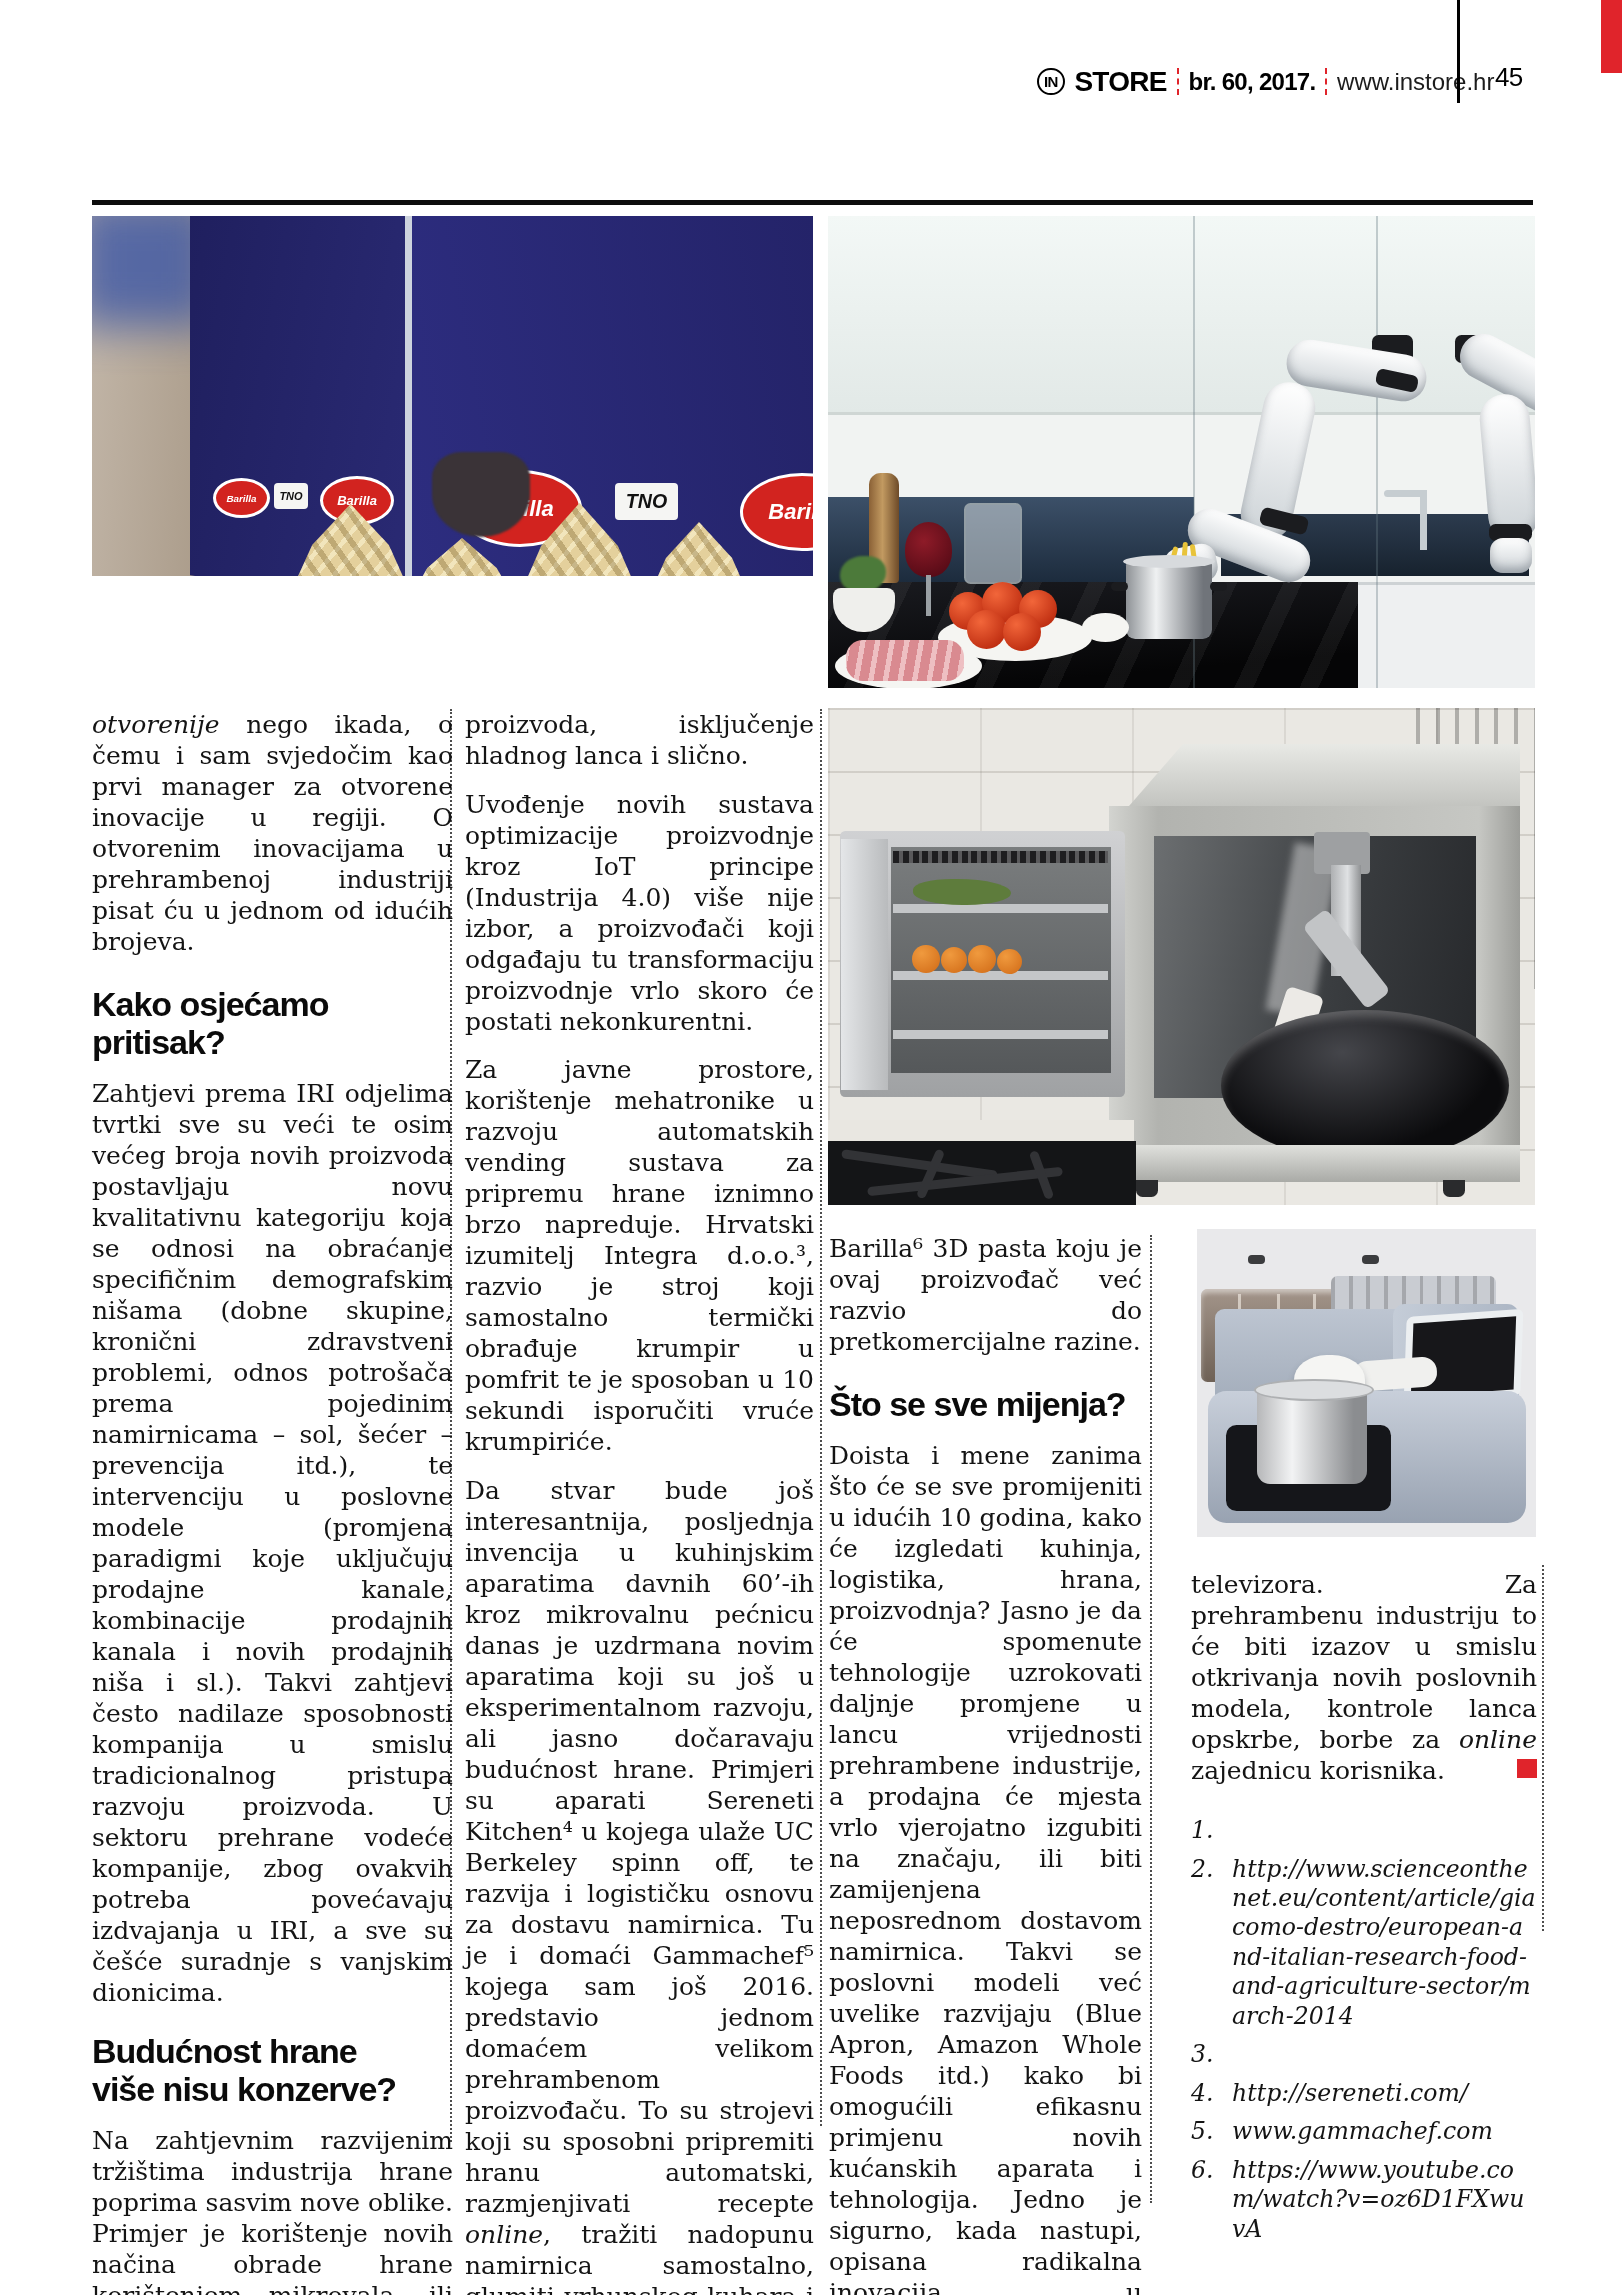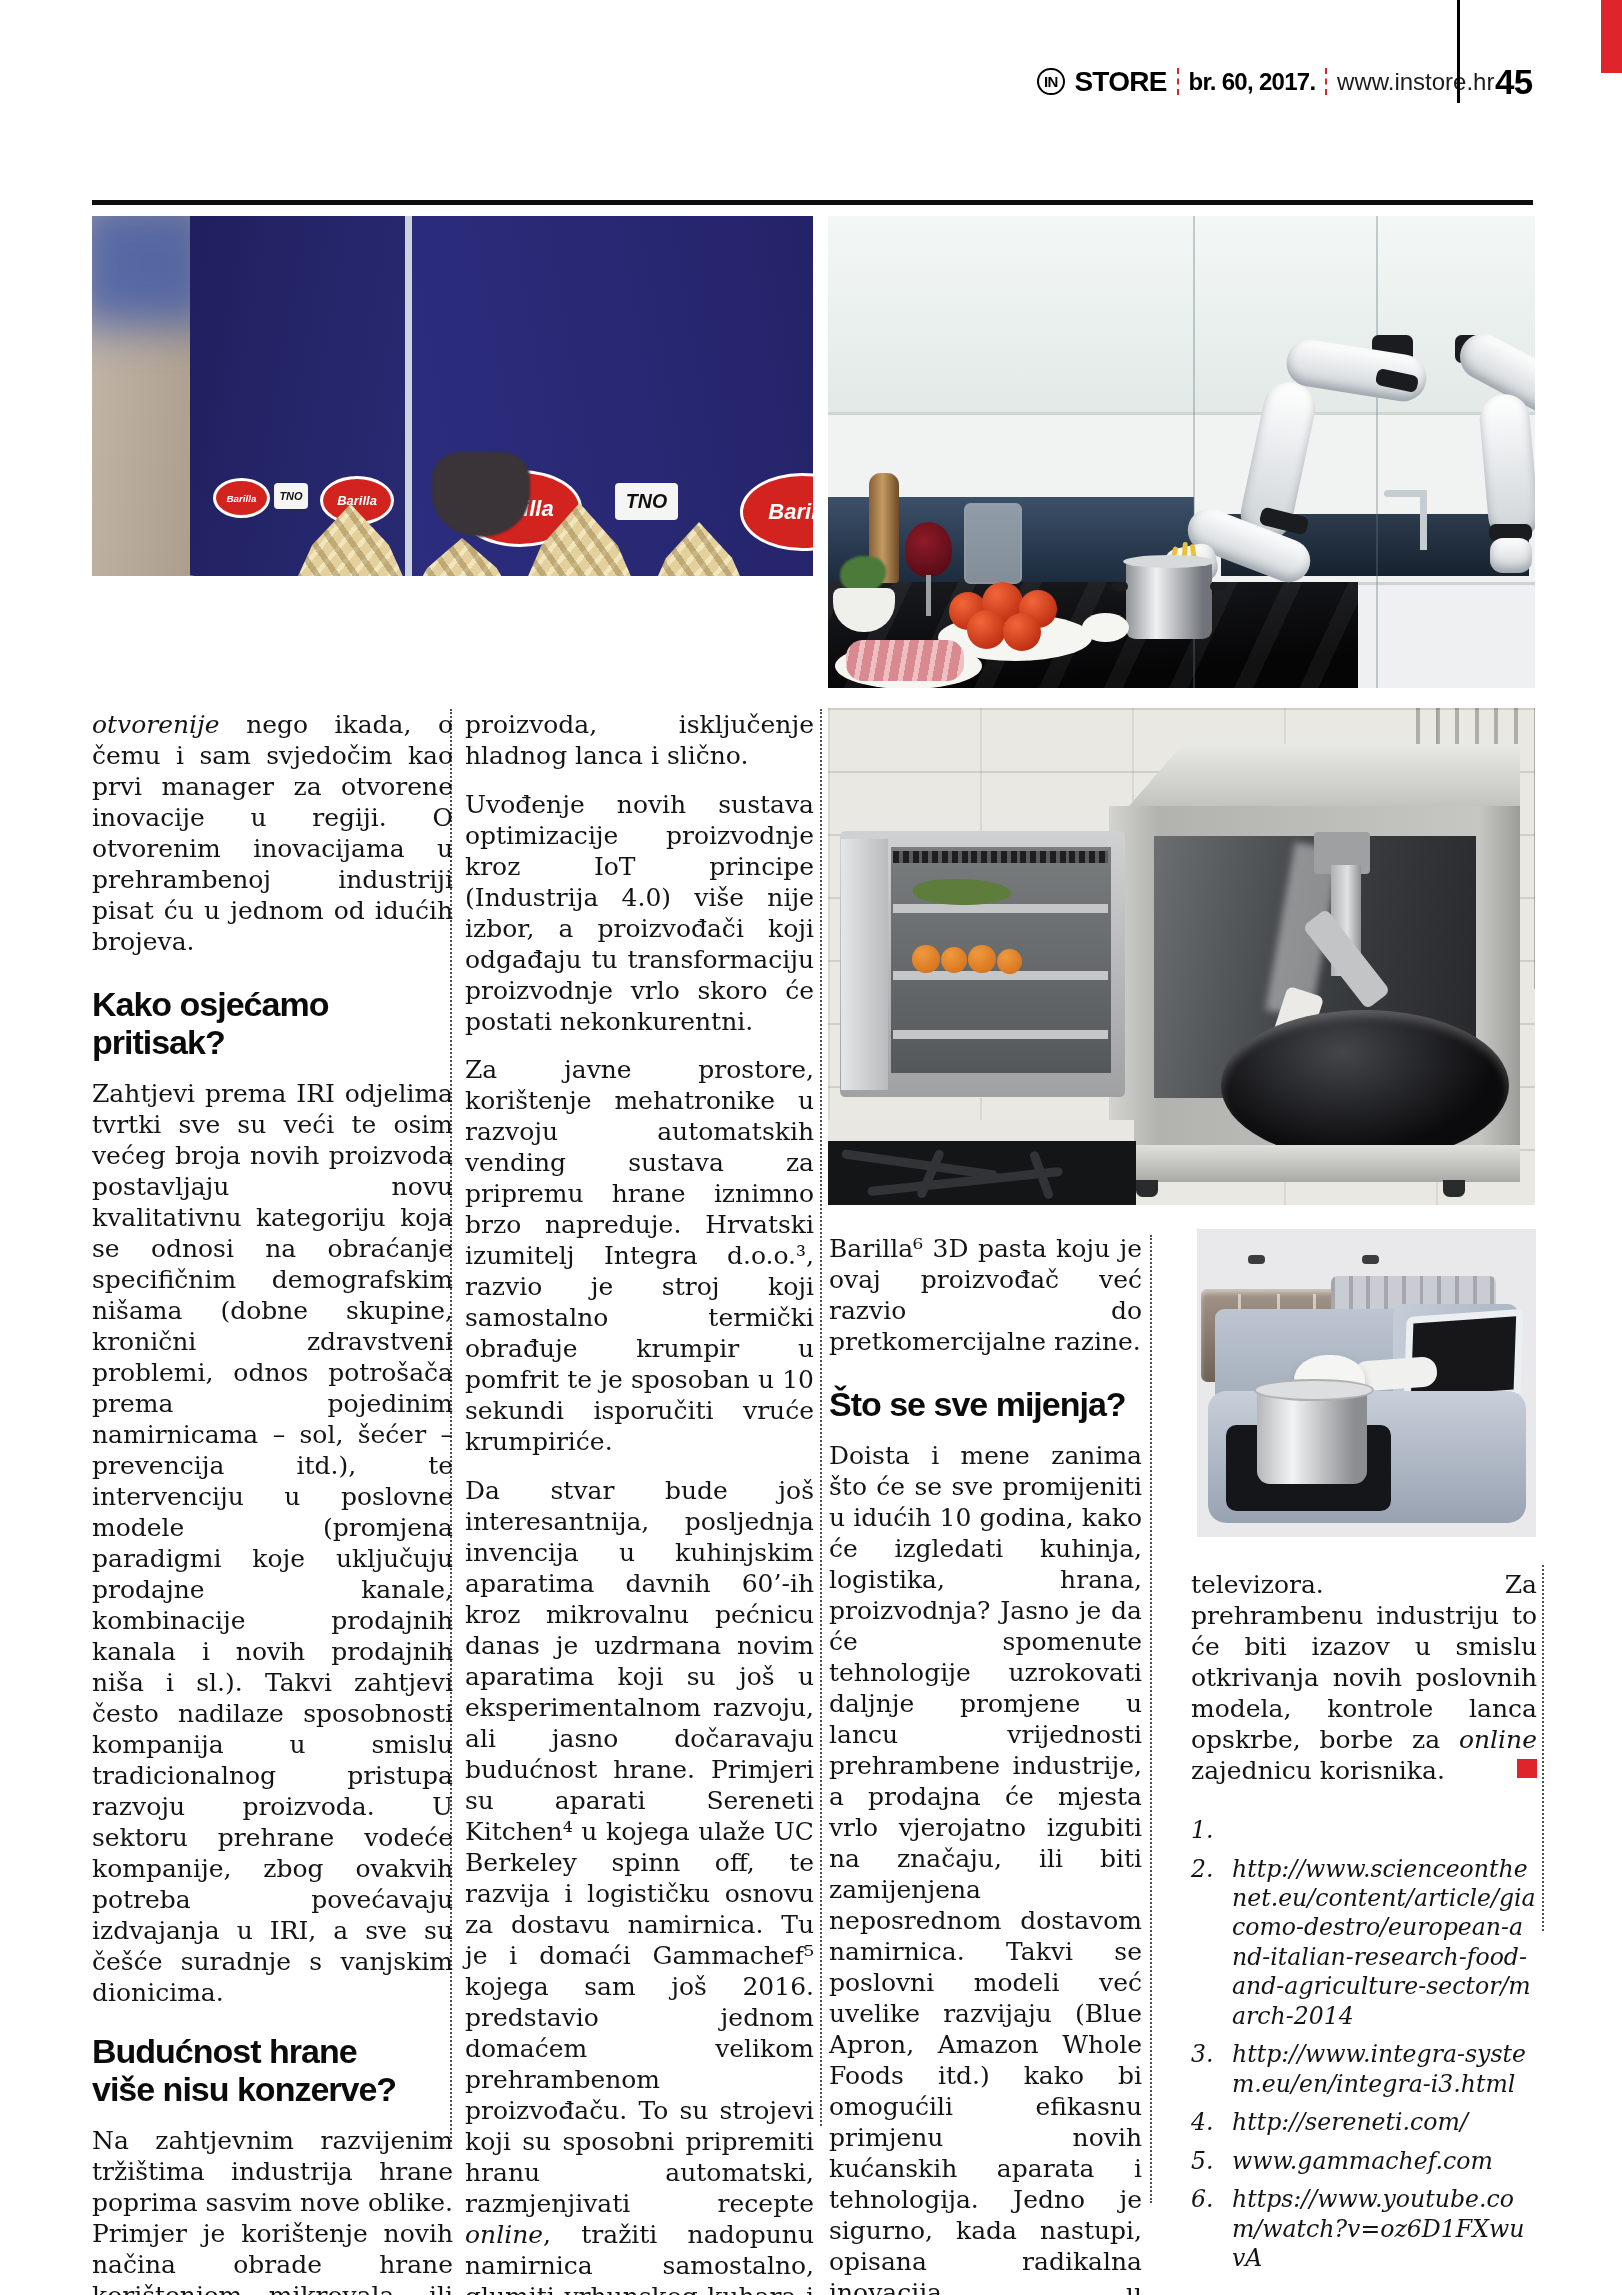--- a/index.html
+++ b/index.html
@@ -6,21 +6,21 @@
   #page{position:relative;width:1623px;height:2295px;background:#ffffff;overflow:hidden;
         font-family:"Liberation Sans",sans-serif;}
   
   .hdr{position:absolute;left:1037px;top:63px;height:37px;display:flex;align-items:center;gap:9.8px;}
   .in-circle{width:23.6px;height:23.6px;border:2.6px solid #000;border-radius:50%;display:flex;align-items:center;justify-content:center;font-weight:bold;font-size:15px;letter-spacing:-0.7px;}
   .brand{font-weight:bold;font-size:28px;letter-spacing:-0.7px;}
   .dash-sep{width:0;height:27.5px;border-left:2.6px dashed #e0242b;}
   .issue{font-weight:bold;font-size:24px;letter-spacing:-0.7px;}
   .site{font-size:24px;color:#1c1c1c;}
   .vline{position:absolute;left:1457px;top:0;width:3.3px;height:103px;background:#000;}
-  .pagenum{position:absolute;left:1495px;top:62px;font-weight:bold;font-size:35px;letter-spacing:-0.7px;}
+  .pagenum{position:absolute;left:1495px;top:62px;font-weight:normal;font-size:26px;letter-spacing:-0.7px;}
   .corner-tab{position:absolute;left:1601px;top:0;width:22px;height:73px;background:#e0242b;}
   .top-rule{position:absolute;left:92px;top:200px;width:1441px;height:5.2px;background:#0d0d0d;}
   
   .vdots{position:absolute;width:0;border-left:2px dotted #4d4d4d;}
   
   .col{position:absolute;font-family:"DejaVu Serif",serif;font-size:25px;line-height:31px;color:#141414;text-align:justify;}
   .col p{margin:0 0 17.7px 0;}
   .it{font-style:italic;}
   .head{font-family:"Liberation Sans",sans-serif;font-weight:bold;font-size:34px;line-height:38px;letter-spacing:-1px;color:#0b0b0b;text-align:left;margin:27.5px 0 17px 0;}
   .head.tight{margin:24px 0 0 0;}
@@ -306,21 +306,20 @@
           <span class="ref-num">1.</span>
         </div>
 
         <div class="ref-item">
           <span class="ref-num">2.</span>
           <span class="ref-text">http://www.scienceonthenet.eu/content/article/giacomo-destro/european-and-italian-research-food-and-agriculture-sector/march-2014</span>
         </div>
 
         <div class="ref-item">
           <span class="ref-num">3.</span>
-          <span class="ref-text">http://www.integra-system.eu/en/integra-i3.html</span>
         </div>
 
         <div class="ref-item">
           <span class="ref-num">4.</span>
           <span class="ref-text">http://sereneti.com/</span>
         </div>
 
         <div class="ref-item">
           <span class="ref-num">5.</span>
           <span class="ref-text">www.gammachef.com</span>

